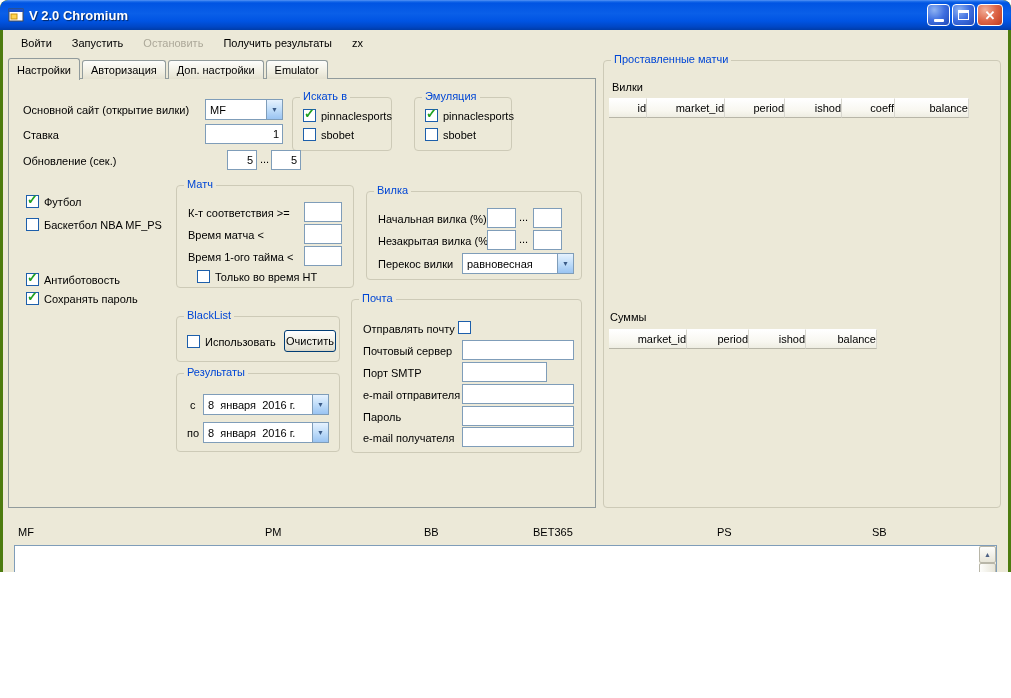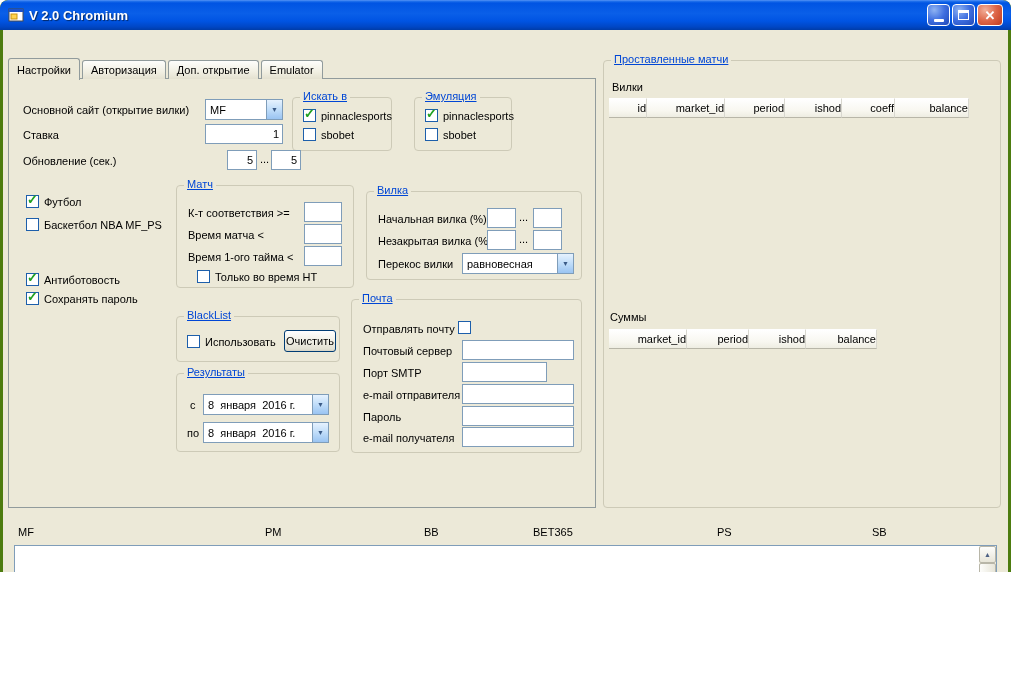--- a/index.html
+++ b/index.html
@@ -35,21 +35,21 @@
   .tab{height:19px;padding:3px 8px 0 8px;margin-right:2px;border:1px solid #919B9C;border-bottom:none;
     border-radius:3px 3px 0 0;background:linear-gradient(#FDFDFB,#F1EFE2 60%,#E4E1D0);white-space:nowrap;}
   .tab.active{height:22px;padding-top:5px;background:#ECE9D8;position:relative;z-index:4;margin-bottom:-1px;}
 
   .tabpage{position:absolute;left:5px;top:48px;width:588px;height:430px;border:1px solid #919B9C;background:#ECE9D8;z-index:2;}
 
   .lbl{position:absolute;white-space:nowrap;text-align:right;}
   .dots{position:absolute;white-space:nowrap;}
 
   .group{position:absolute;border:1px solid #CDCAB7;border-radius:4px;}
-  .group > .caption{position:absolute;top:-8px;left:7px;background:#ECE9D8;padding:0 3px;color:#0046D5;white-space:nowrap;text-decoration:underline;}
+  .group > .caption{position:absolute;top:-8px;left:7px;background:#ECE9D8;padding:0 3px;color:#0046D5;white-space:nowrap;}
 
   .tb{position:absolute;border:1px solid #7F9DB9;background:#fff;height:20px;font:11px "Liberation Sans",sans-serif;padding:0 3px;outline:none;}
   .tb.num{text-align:right;}
 
   .combo{position:absolute;border:1px solid #7F9DB9;background:#fff;height:21px;display:flex;align-items:stretch;cursor:default;}
   .combo .val{flex:1;display:flex;align-items:center;padding-left:4px;white-space:pre;overflow:hidden;}
   .combo .cbtn{width:16px;border-left:1px solid #7F9DB9;background:linear-gradient(#E6F2FE,#C0DDF9 50%,#9AC4F2);
     display:flex;align-items:center;justify-content:center;}
   .combo .cbtn span{font-size:7px;color:#3A5A86;line-height:1;}
 
@@ -96,30 +96,37 @@
     <span class="winbtn maxb" style="left:952px">
       <span class="glyph-max"></span>
     </span>
     <span class="winbtn closeb" style="left:977px;width:26px">
       <span class="glyph-x">✕</span>
     </span>
   </div>
 
   <div class="content">
 
+    <div class="menubar">
+      <span class="mi">Войти</span>
+      <span class="mi">Запустить</span>
+      <span class="mi disabled">Остановить</span>
+      <span class="mi">Получить результаты</span>
+      <span class="mi">zx</span>
+    </div>
 
     <div class="tabs">
       <div class="tab active">
         <span>Настройки</span>
       </div>
       <div class="tab">
         <span>Авторизация</span>
       </div>
       <div class="tab">
-        <span>Доп. открытие</span>
+        <span>Доп. настройки</span>
       </div>
       <div class="tab">
         <span>Emulator</span>
       </div>
     </div>
 
     <div class="tabpage">
 
       <span class="lbl" style="left:14px;top:25px">Основной сайт (открытие вилки)</span>
       <div class="combo" style="left:196px;top:20px;width:78px">

